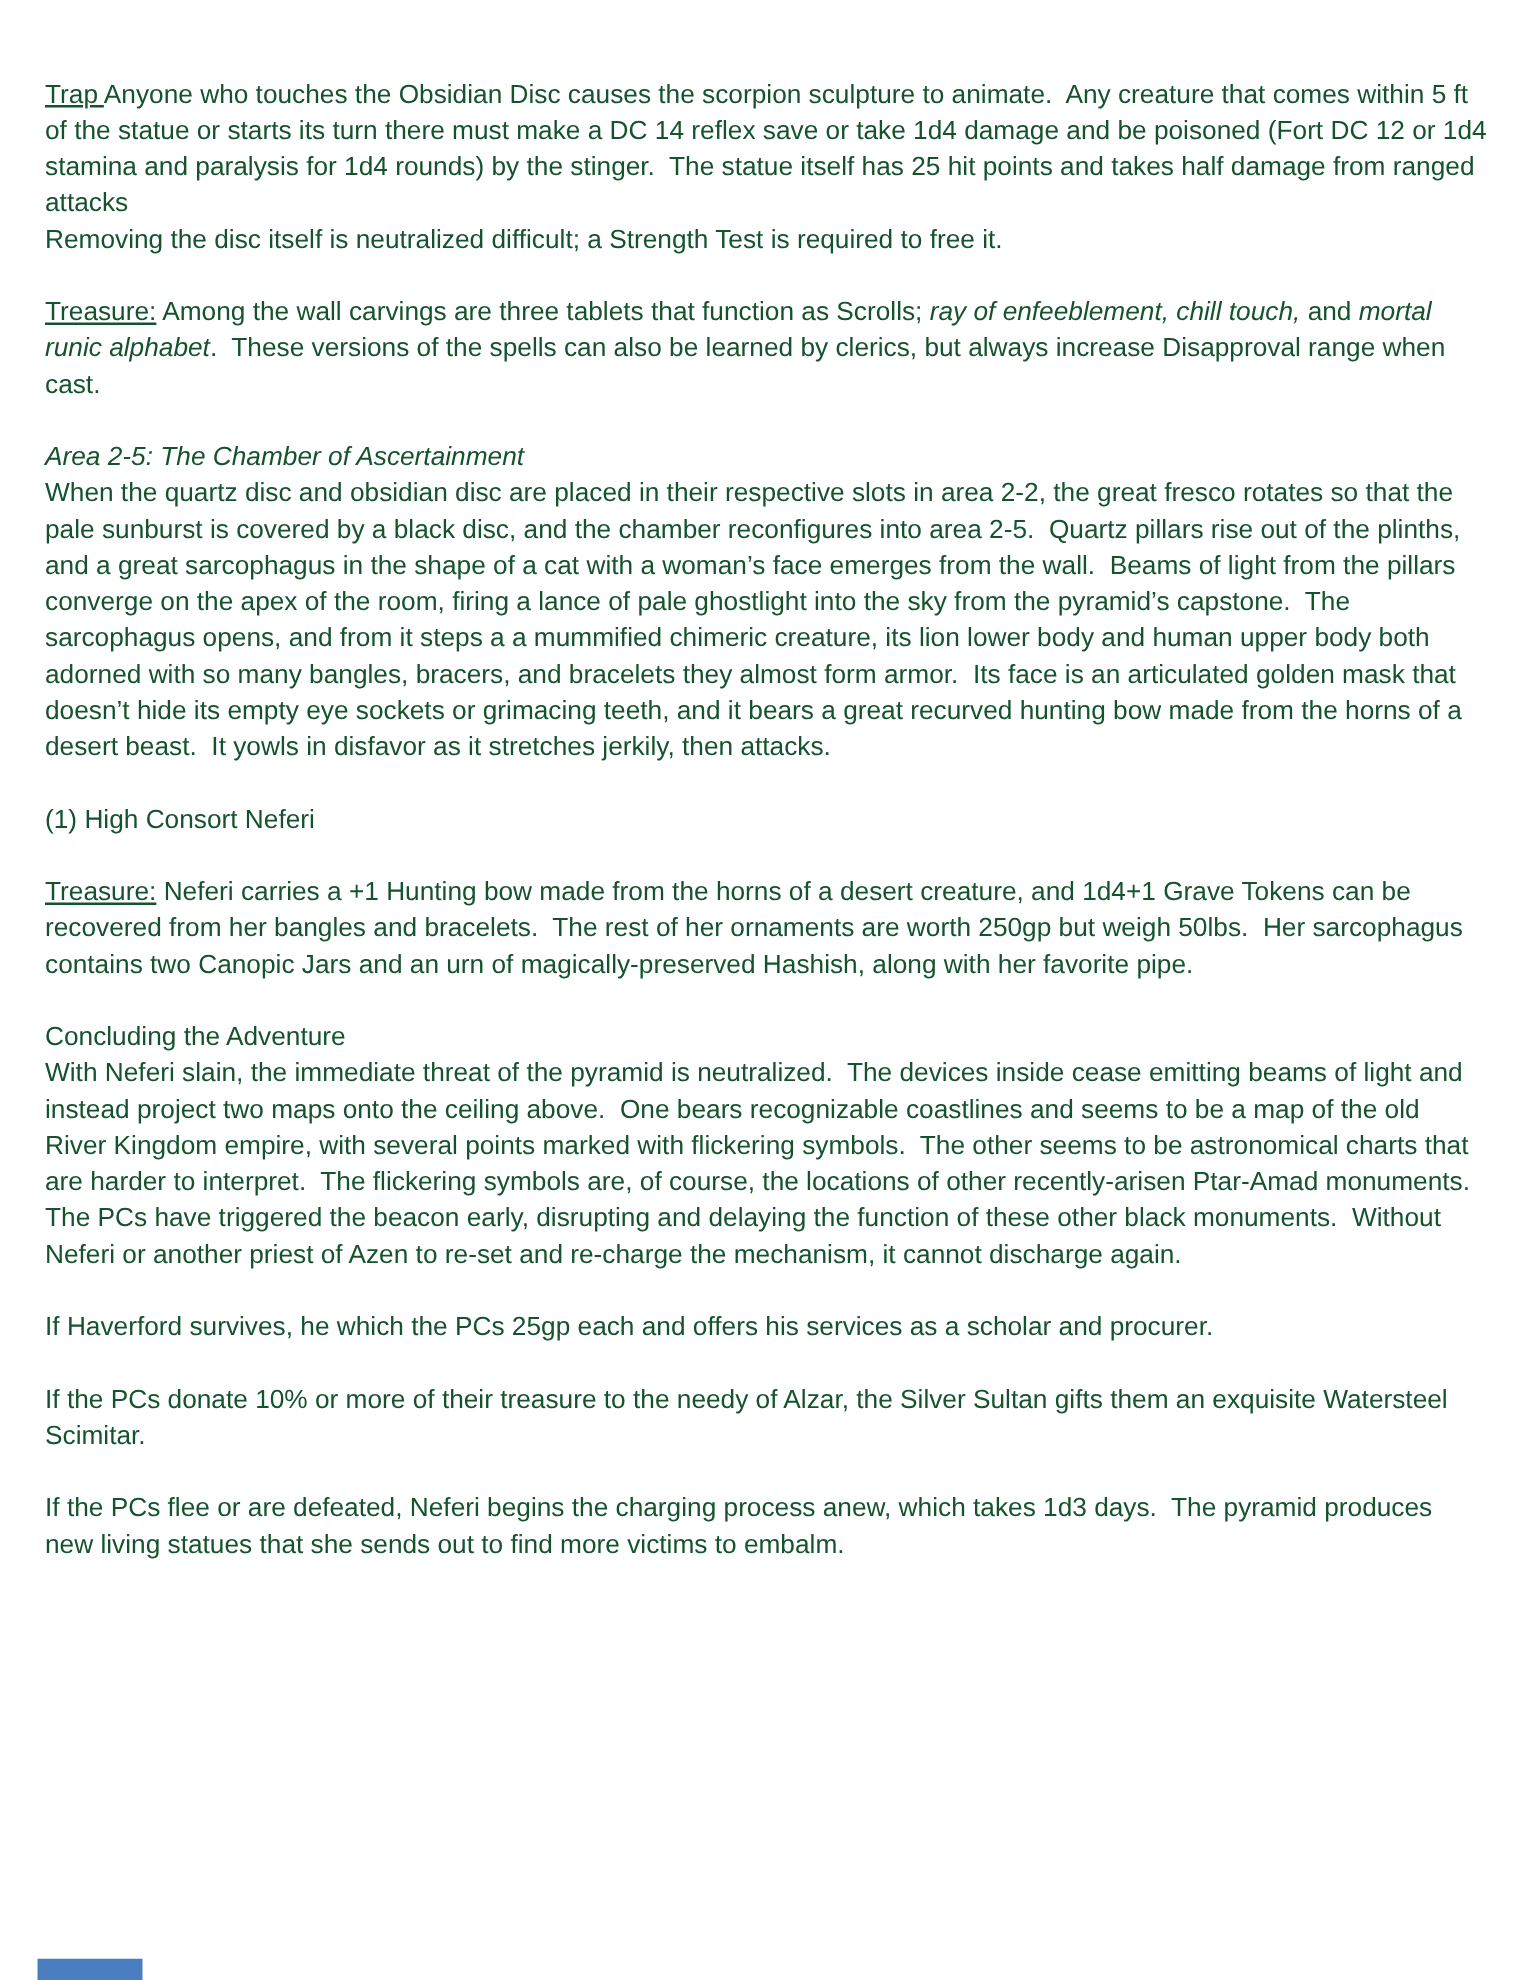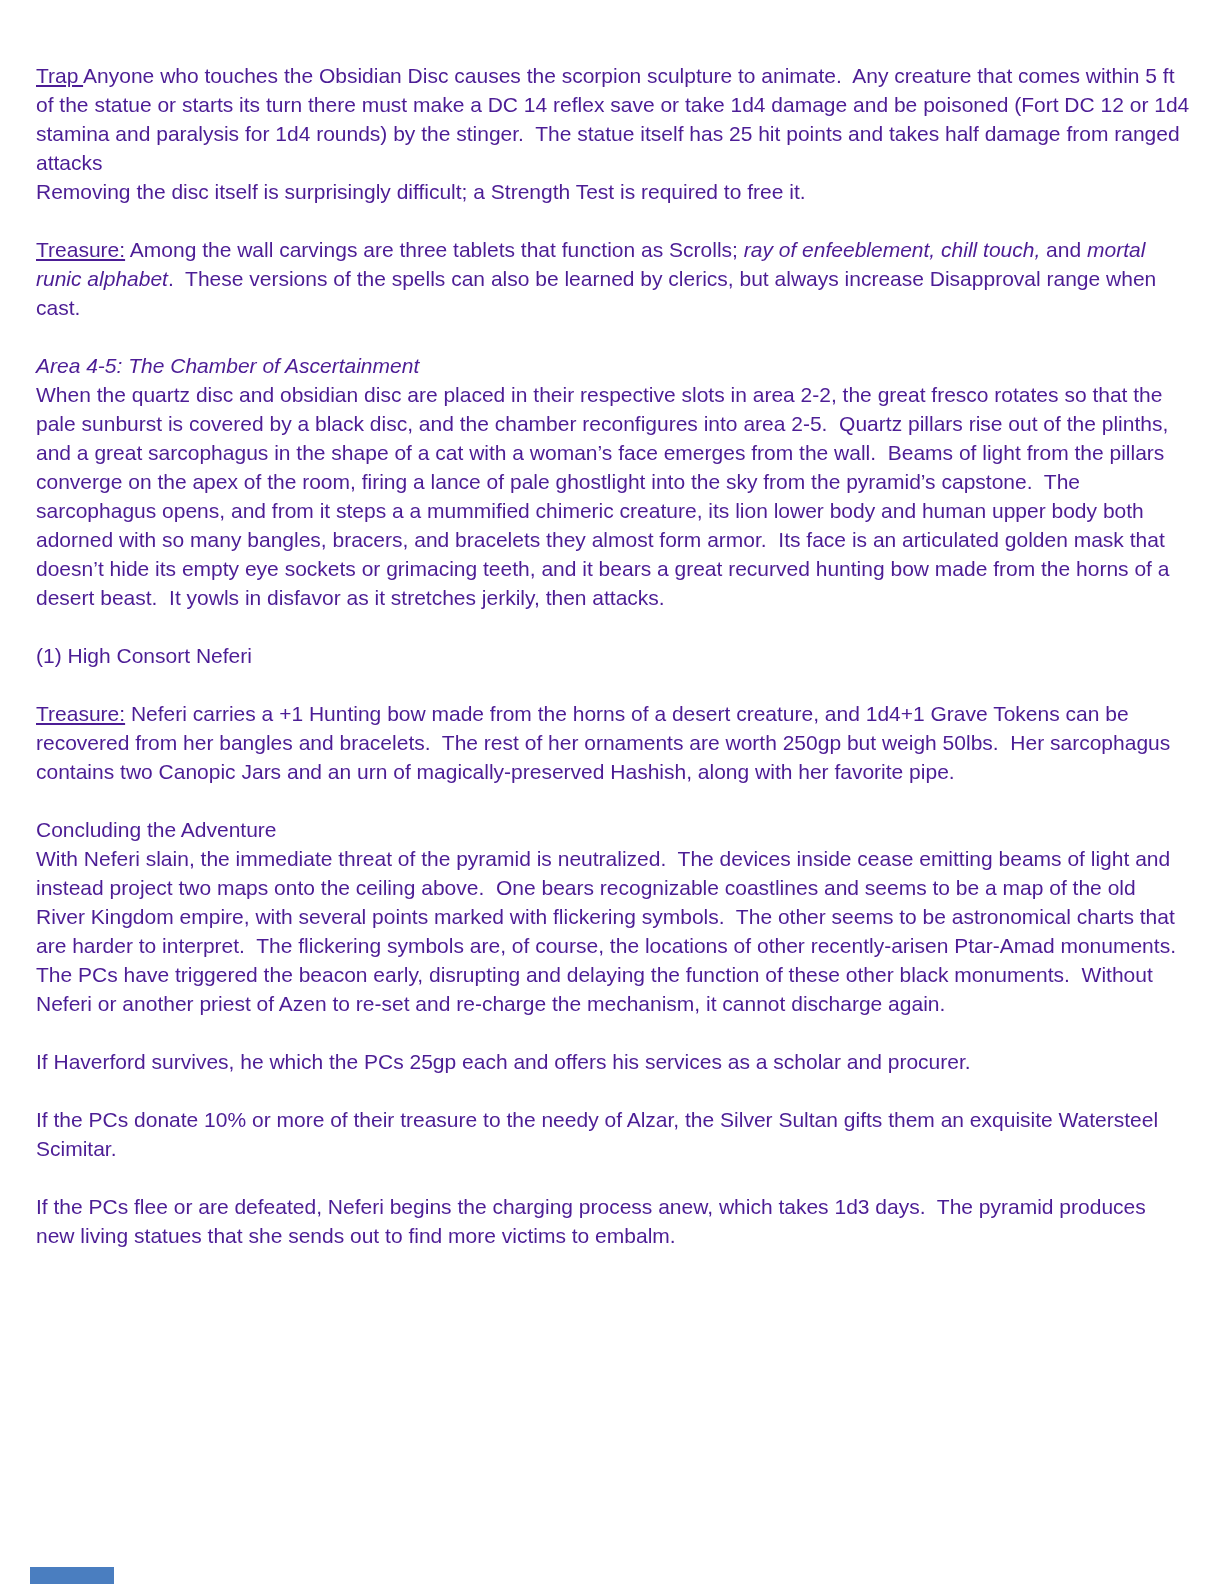--- a/index.html
+++ b/index.html
@@ -36,26 +36,26 @@
     position: absolute;
     left: 30px;
     top: 1567px;
     width: 84px;
     height: 17px;
   }
 </style>
 </head>
 <body>
 
-<div class="page" style="background: rgb(255, 255, 255); color: #4c1d95;">
+<div class="page" style="background: rgb(255, 255, 255); color: #14532d;">
   <div class="content">
       <p class="block"><span class="seg u">Trap </span><span class="seg">Anyone who touches the Obsidian Disc causes the scorpion sculpture to animate.  Any creature that comes within 5 ft of the statue or starts its turn there must make a DC 14 reflex save or take 1d4 damage and be poisoned (Fort DC 12 or 1d4 stamina and paralysis for 1d4 rounds) by the stinger.  The statue itself has 25 hit points and takes half damage from ranged attacks</span></p>
-      <p class="block gap"><span class="seg">Removing the disc itself is surprisingly difficult; a Strength Test is required to free it.</span></p>
+      <p class="block gap"><span class="seg">Removing the disc itself is neutralized difficult; a Strength Test is required to free it.</span></p>
       <p class="block gap"><span class="seg u">Treasure:</span><span class="seg"> Among the wall carvings are three tablets that function as Scrolls; </span><span class="seg i">ray of enfeeblement, chill touch,</span><span class="seg"> and </span><span class="seg i">mortal runic alphabet</span><span class="seg">.  These versions of the spells can also be learned by clerics, but always increase Disapproval range when cast.</span></p>
-      <p class="block"><span class="seg i">Area 4-5: The Chamber of Ascertainment</span></p>
+      <p class="block"><span class="seg i">Area 2-5: The Chamber of Ascertainment</span></p>
       <p class="block gap"><span class="seg">When the quartz disc and obsidian disc are placed in their respective slots in area 2-2, the great fresco rotates so that the pale sunburst is covered by a black disc, and the chamber reconfigures into area 2-5.  Quartz pillars rise out of the plinths, and a great sarcophagus in the shape of a cat with a woman’s face emerges from the wall.  Beams of light from the pillars converge on the apex of the room, firing a lance of pale ghostlight into the sky from the pyramid’s capstone.  The sarcophagus opens, and from it steps a a mummified chimeric creature, its lion lower body and human upper body both adorned with so many bangles, bracers, and bracelets they almost form armor.  Its face is an articulated golden mask that doesn’t hide its empty eye sockets or grimacing teeth, and it bears a great recurved hunting bow made from the horns of a desert beast.  It yowls in disfavor as it stretches jerkily, then attacks.</span></p>
       <p class="block gap"><span class="seg b">(1) High Consort Neferi</span></p>
       <p class="block gap"><span class="seg u">Treasure:</span><span class="seg"> Neferi carries a +1 Hunting bow made from the horns of a desert creature, and 1d4+1 Grave Tokens can be recovered from her bangles and bracelets.  The rest of her ornaments are worth 250gp but weigh 50lbs.  Her sarcophagus contains two Canopic Jars and an urn of magically-preserved Hashish, along with her favorite pipe.</span></p>
       <p class="block"><span class="seg b">Concluding the Adventure</span></p>
       <p class="block gap"><span class="seg">With Neferi slain, the immediate threat of the pyramid is neutralized.  The devices inside cease emitting beams of light and instead project two maps onto the ceiling above.  One bears recognizable coastlines and seems to be a map of the old River Kingdom empire, with several points marked with flickering symbols.  The other seems to be astronomical charts that are harder to interpret.  The flickering symbols are, of course, the locations of other recently-arisen Ptar-Amad monuments.  The PCs have triggered the beacon early, disrupting and delaying the function of these other black monuments.  Without Neferi or another priest of Azen to re-set and re-charge the mechanism, it cannot discharge again.</span></p>
       <p class="block gap"><span class="seg">If Haverford survives, he which the PCs 25gp each and offers his services as a scholar and procurer.</span></p>
       <p class="block gap"><span class="seg">If the PCs donate 10% or more of their treasure to the needy of Alzar, the Silver Sultan gifts them an exquisite Watersteel Scimitar.</span></p>
       <p class="block"><span class="seg">If the PCs flee or are defeated, Neferi begins the charging process anew, which takes 1d3 days.  The pyramid produces new living statues that she sends out to find more victims to embalm.</span></p>
     </div>
   <div class="bottom-fragment" style="background: rgb(74, 126, 192);"></div>

